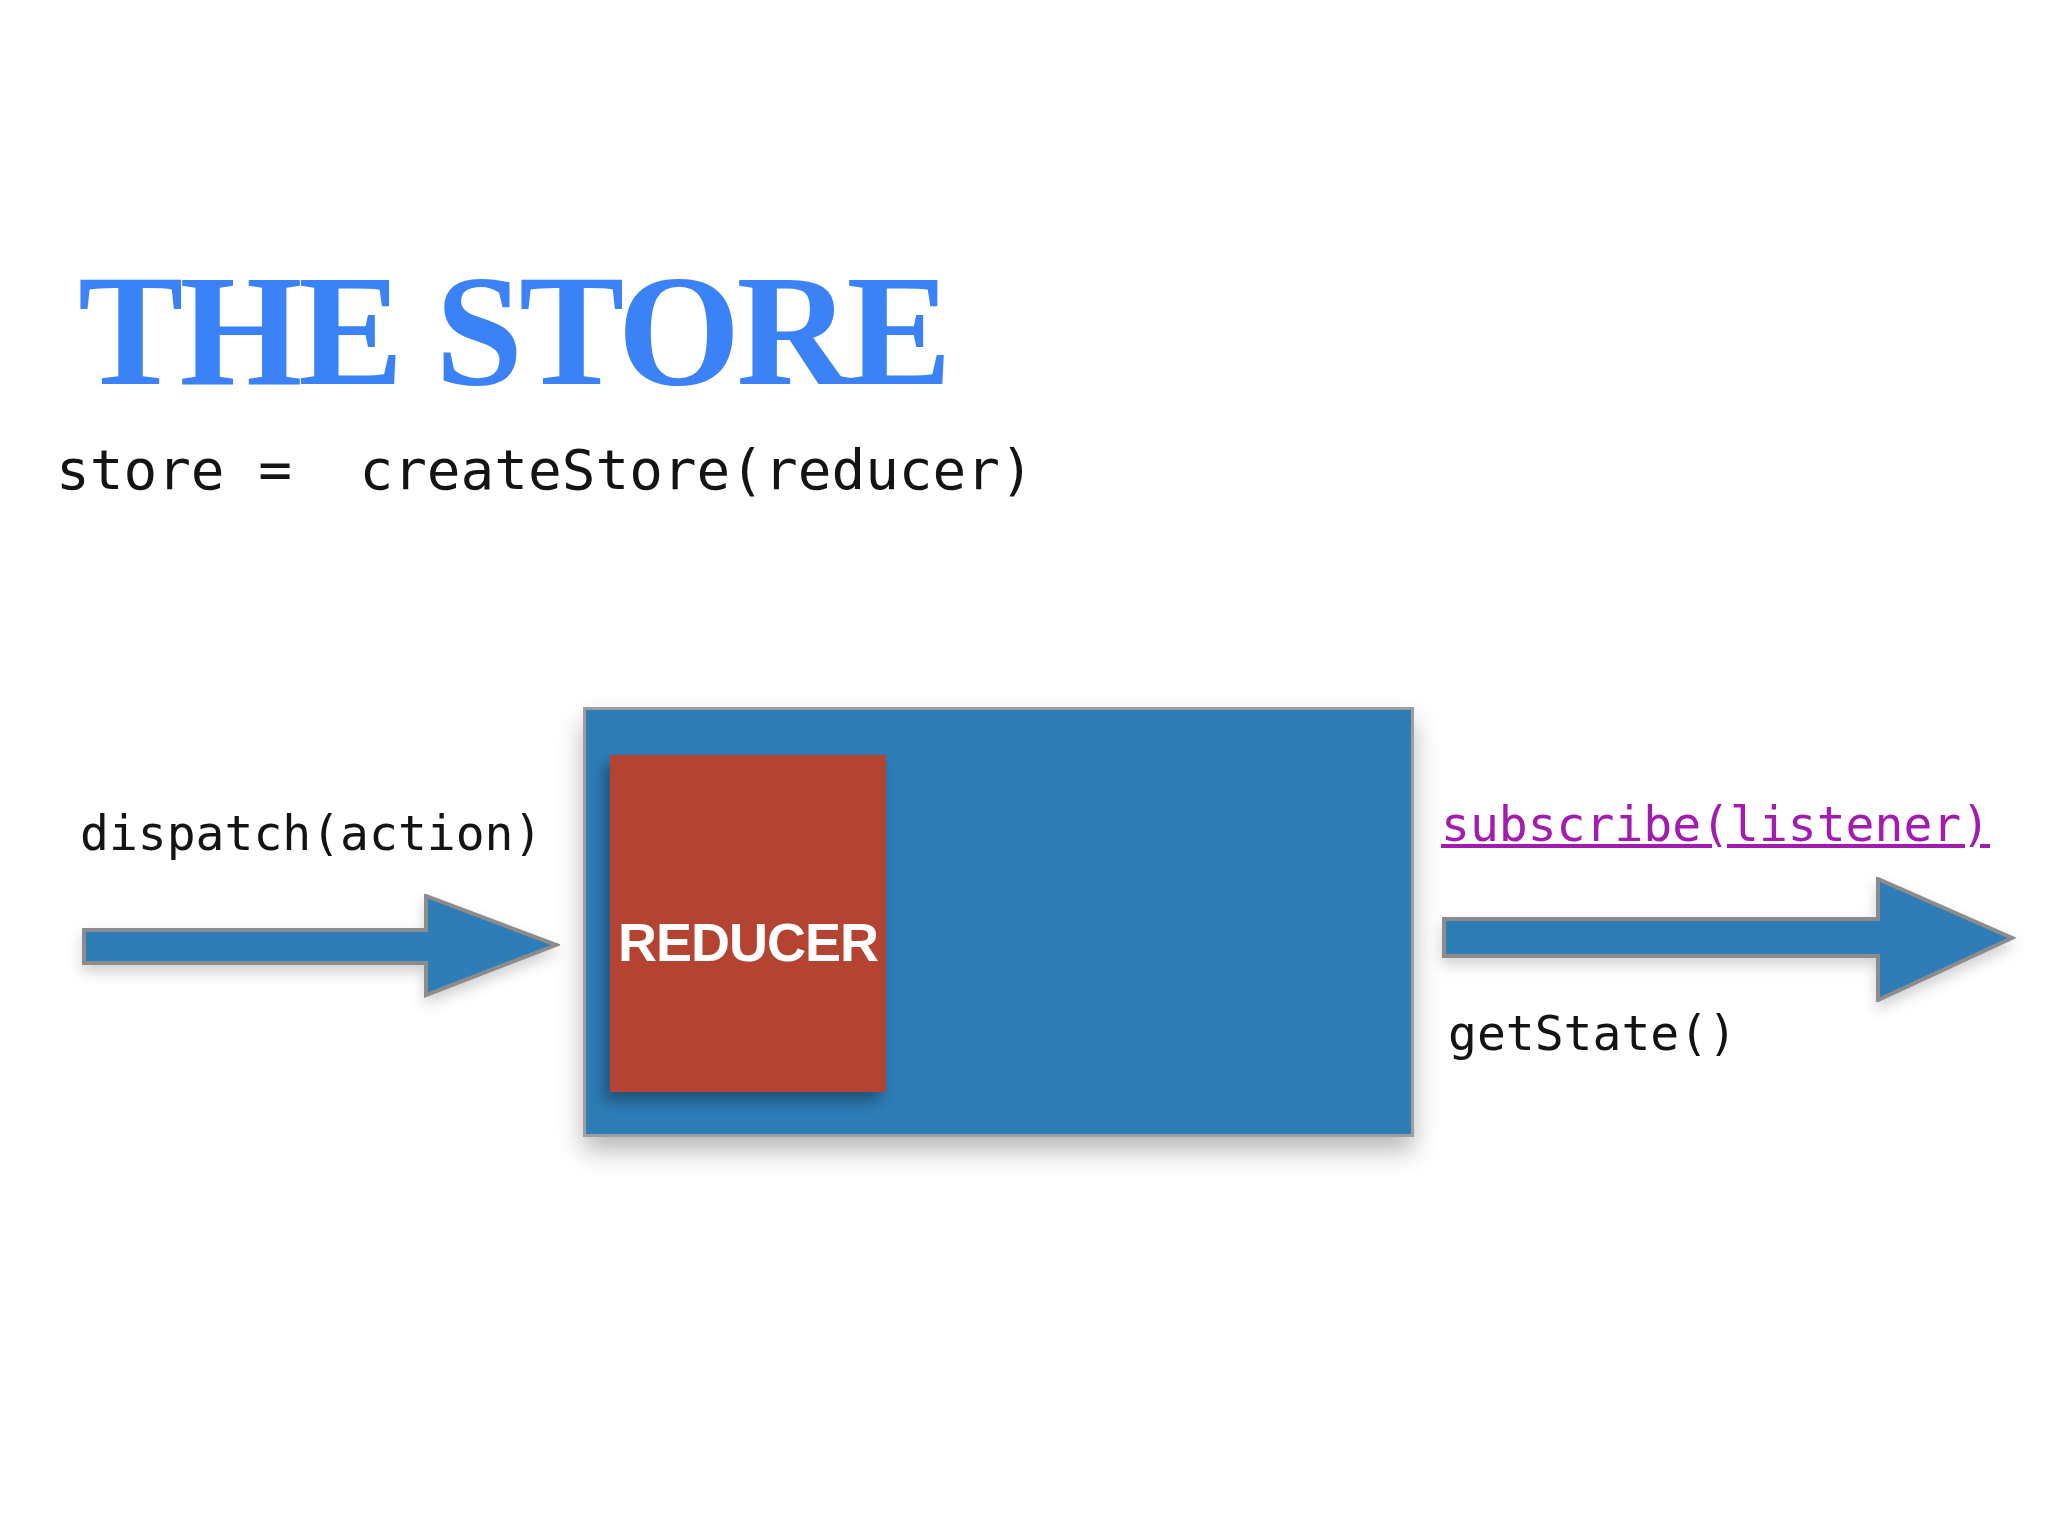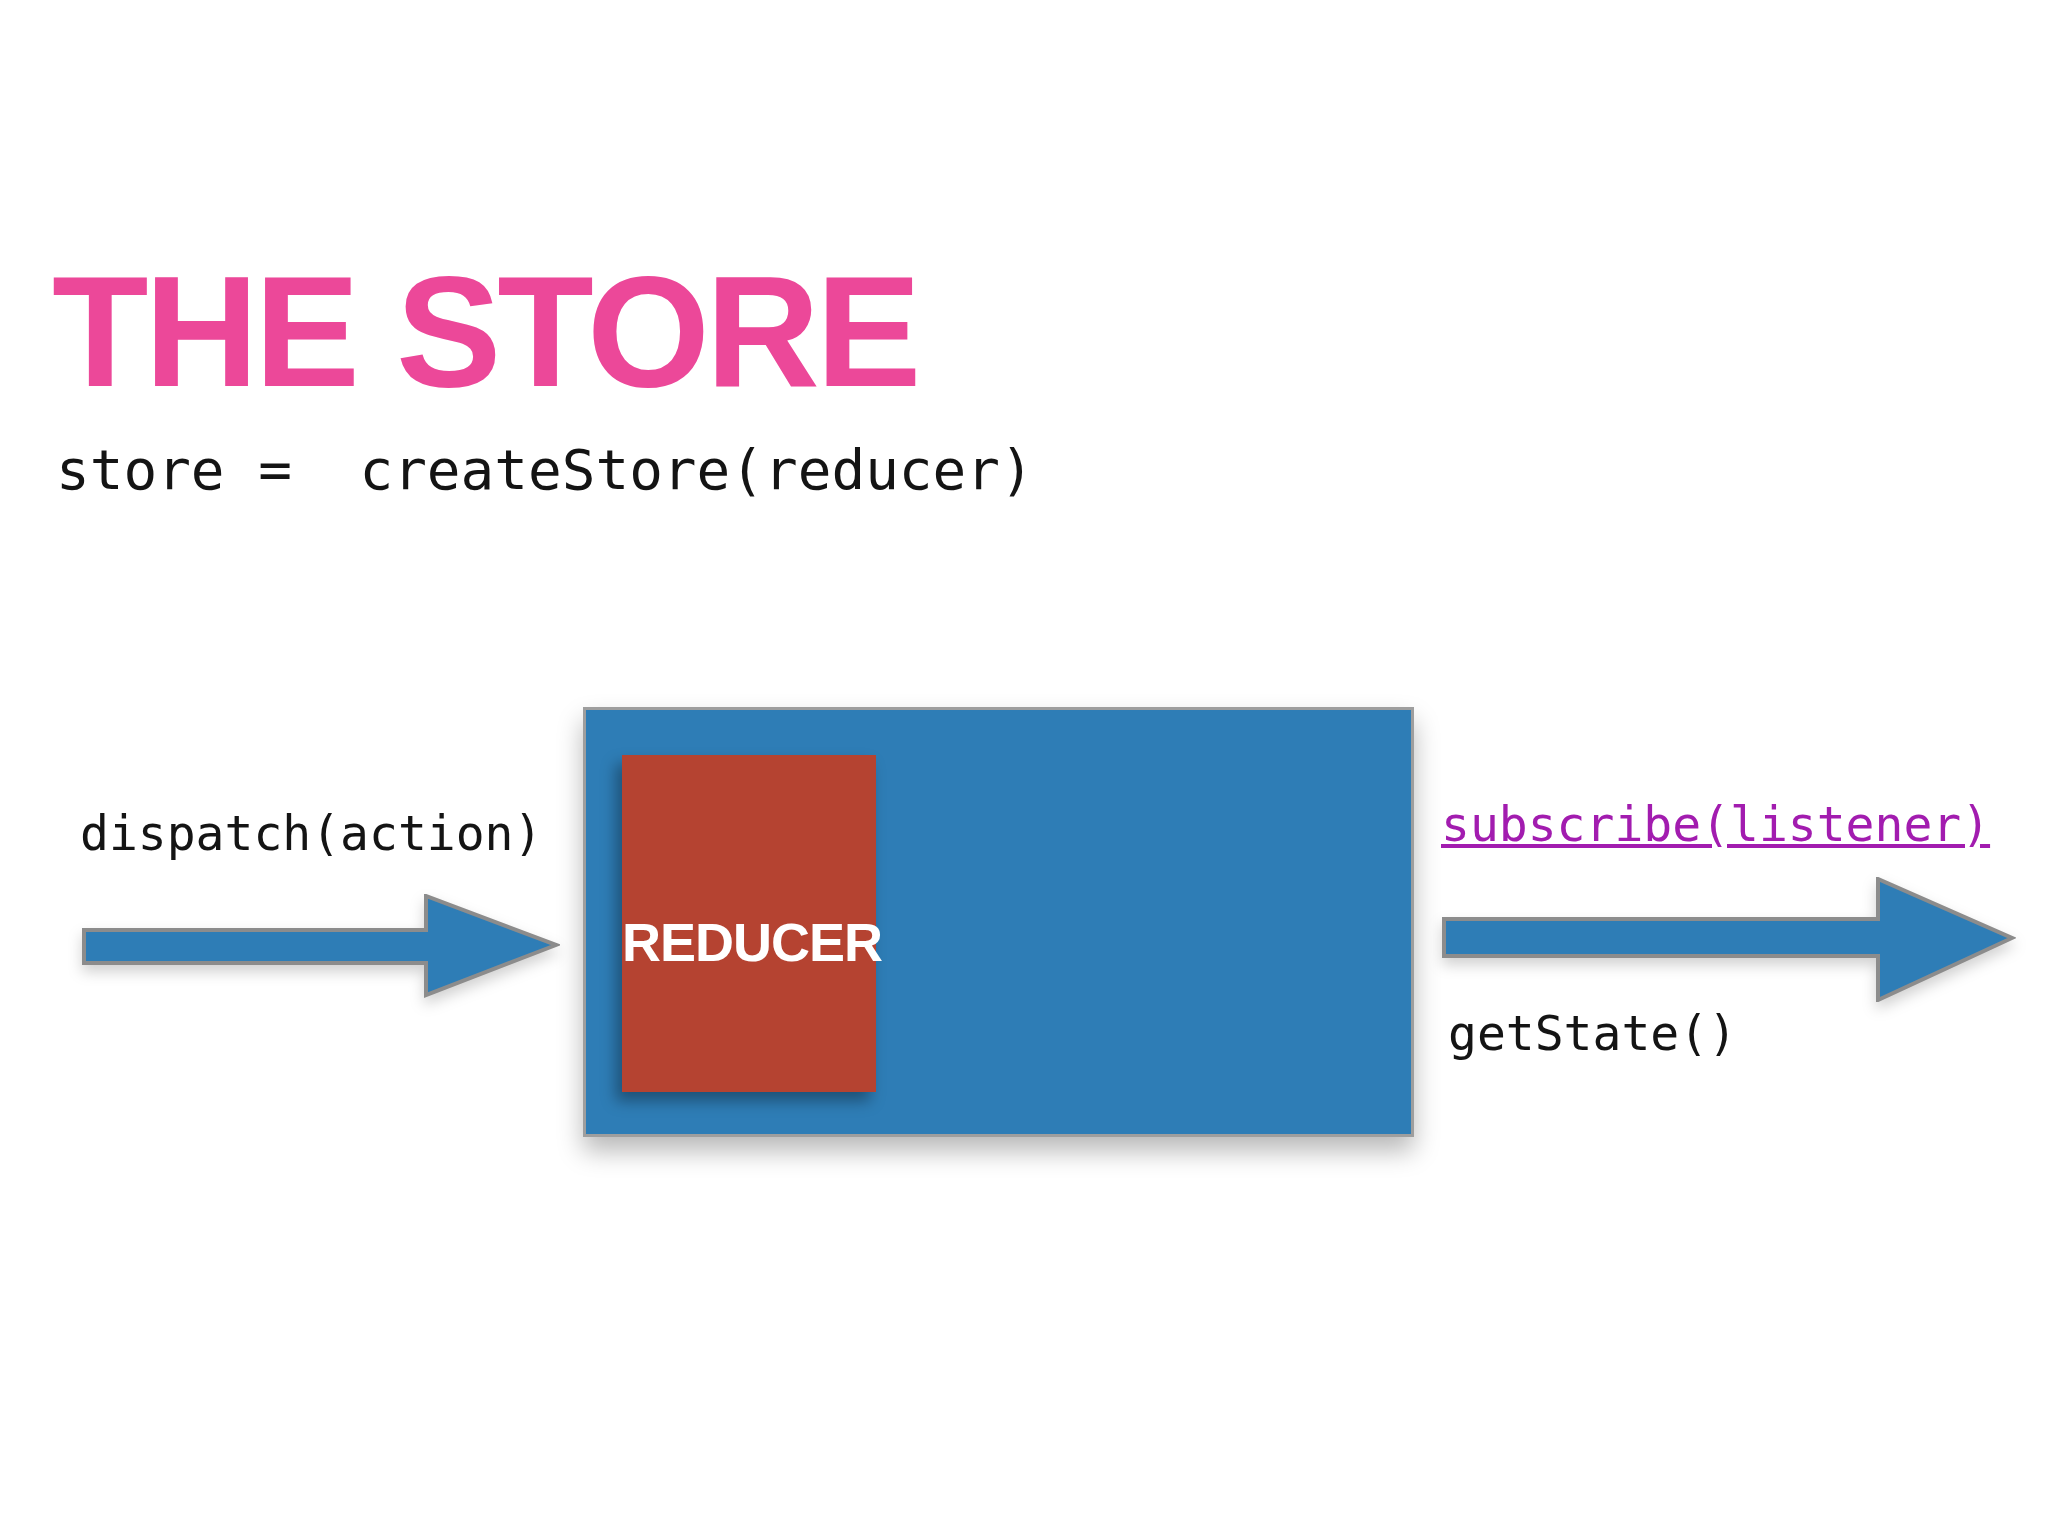--- a/index.html
+++ b/index.html
@@ -7,28 +7,28 @@
   .slide {
     position: relative;
     width: 2048px;
     height: 1536px;
     background: #ffffff;
     overflow: hidden;
     font-family: "Liberation Sans", sans-serif;
   }
   .title {
     position: absolute;
-    left: 52px;
+    left: 78px;
     top: 252px;
-    font-family: Liberation Sans, sans-serif;
+    font-family: Liberation Serif, serif;
     font-weight: bold;
     font-size: 158px;
     line-height: 1;
     letter-spacing: -4px;
-    color: #ec4899;
+    color: #3b82f6;
   }
   .code-line {
     position: absolute;
     left: 56px;
     top: 438px;
     font-family: "DejaVu Sans Mono", "Liberation Mono", monospace;
     font-size: 56px;
     line-height: 1.15;
     color: #161616;
     white-space: pre;
@@ -52,23 +52,23 @@
     width: 831px;
     height: 430px;
     border: 3px solid #9e9e9e;
     box-shadow: 0 14px 24px rgba(0,0,0,0.28);
   }
   .inner-card {
     position: absolute;
     box-shadow: -6px 9px 14px rgba(0,0,0,0.35);
   }
   .reducer-box {
-    left: 36px;
+    left: 24px;
     top: 45px;
-    width: 254px;
+    width: 276px;
     height: 337px;
   }
   .state-box {
     left: 331px;
     top: 47px;
     width: 445px;
     height: 333px;
   }
   .card-label {
     position: absolute;

